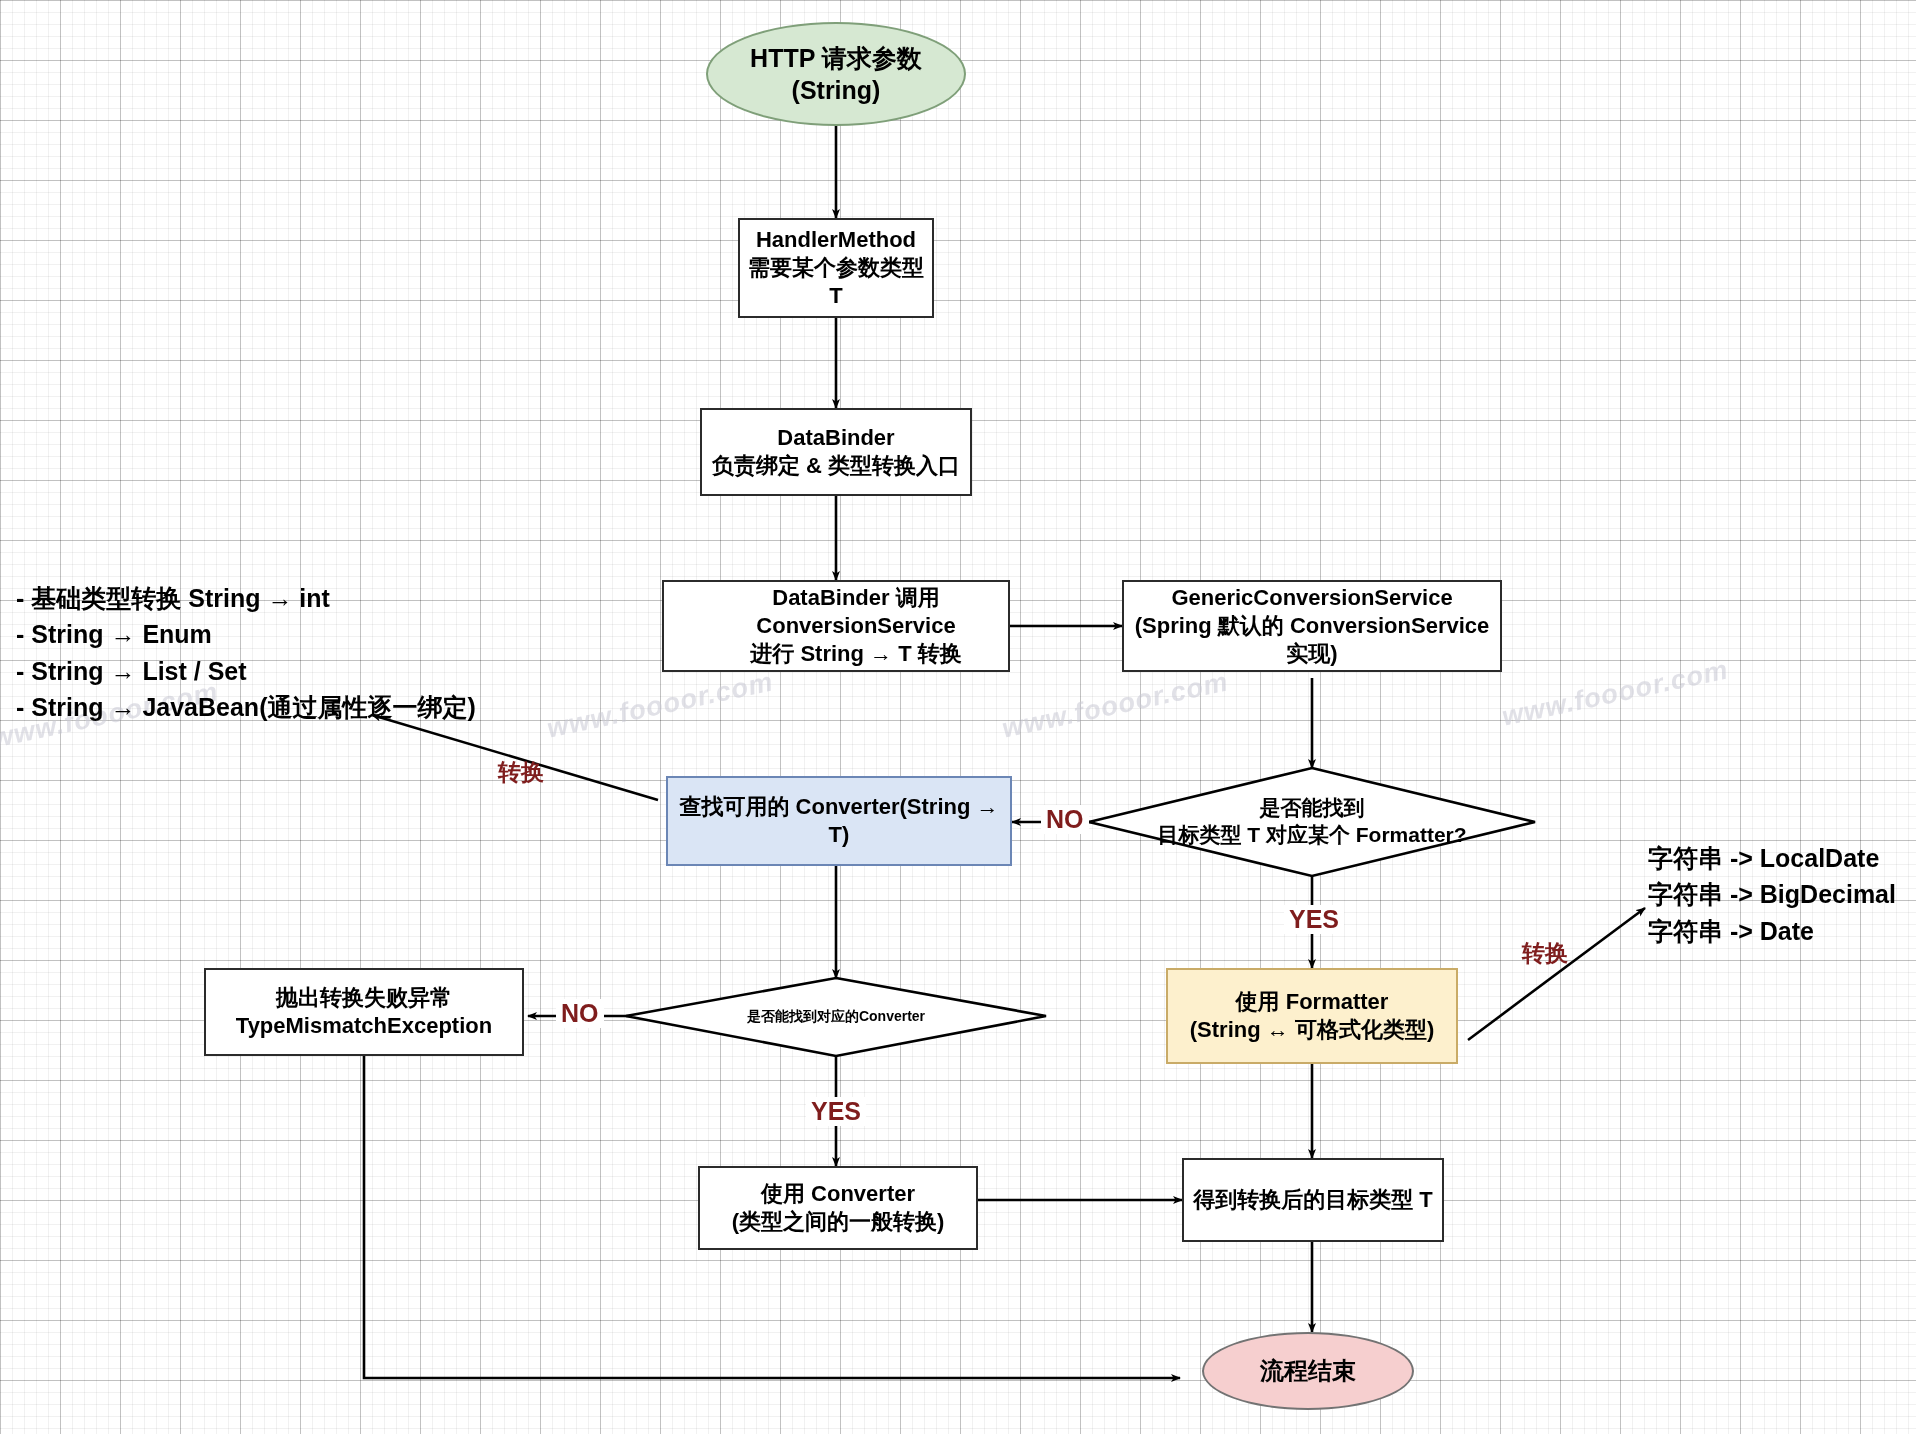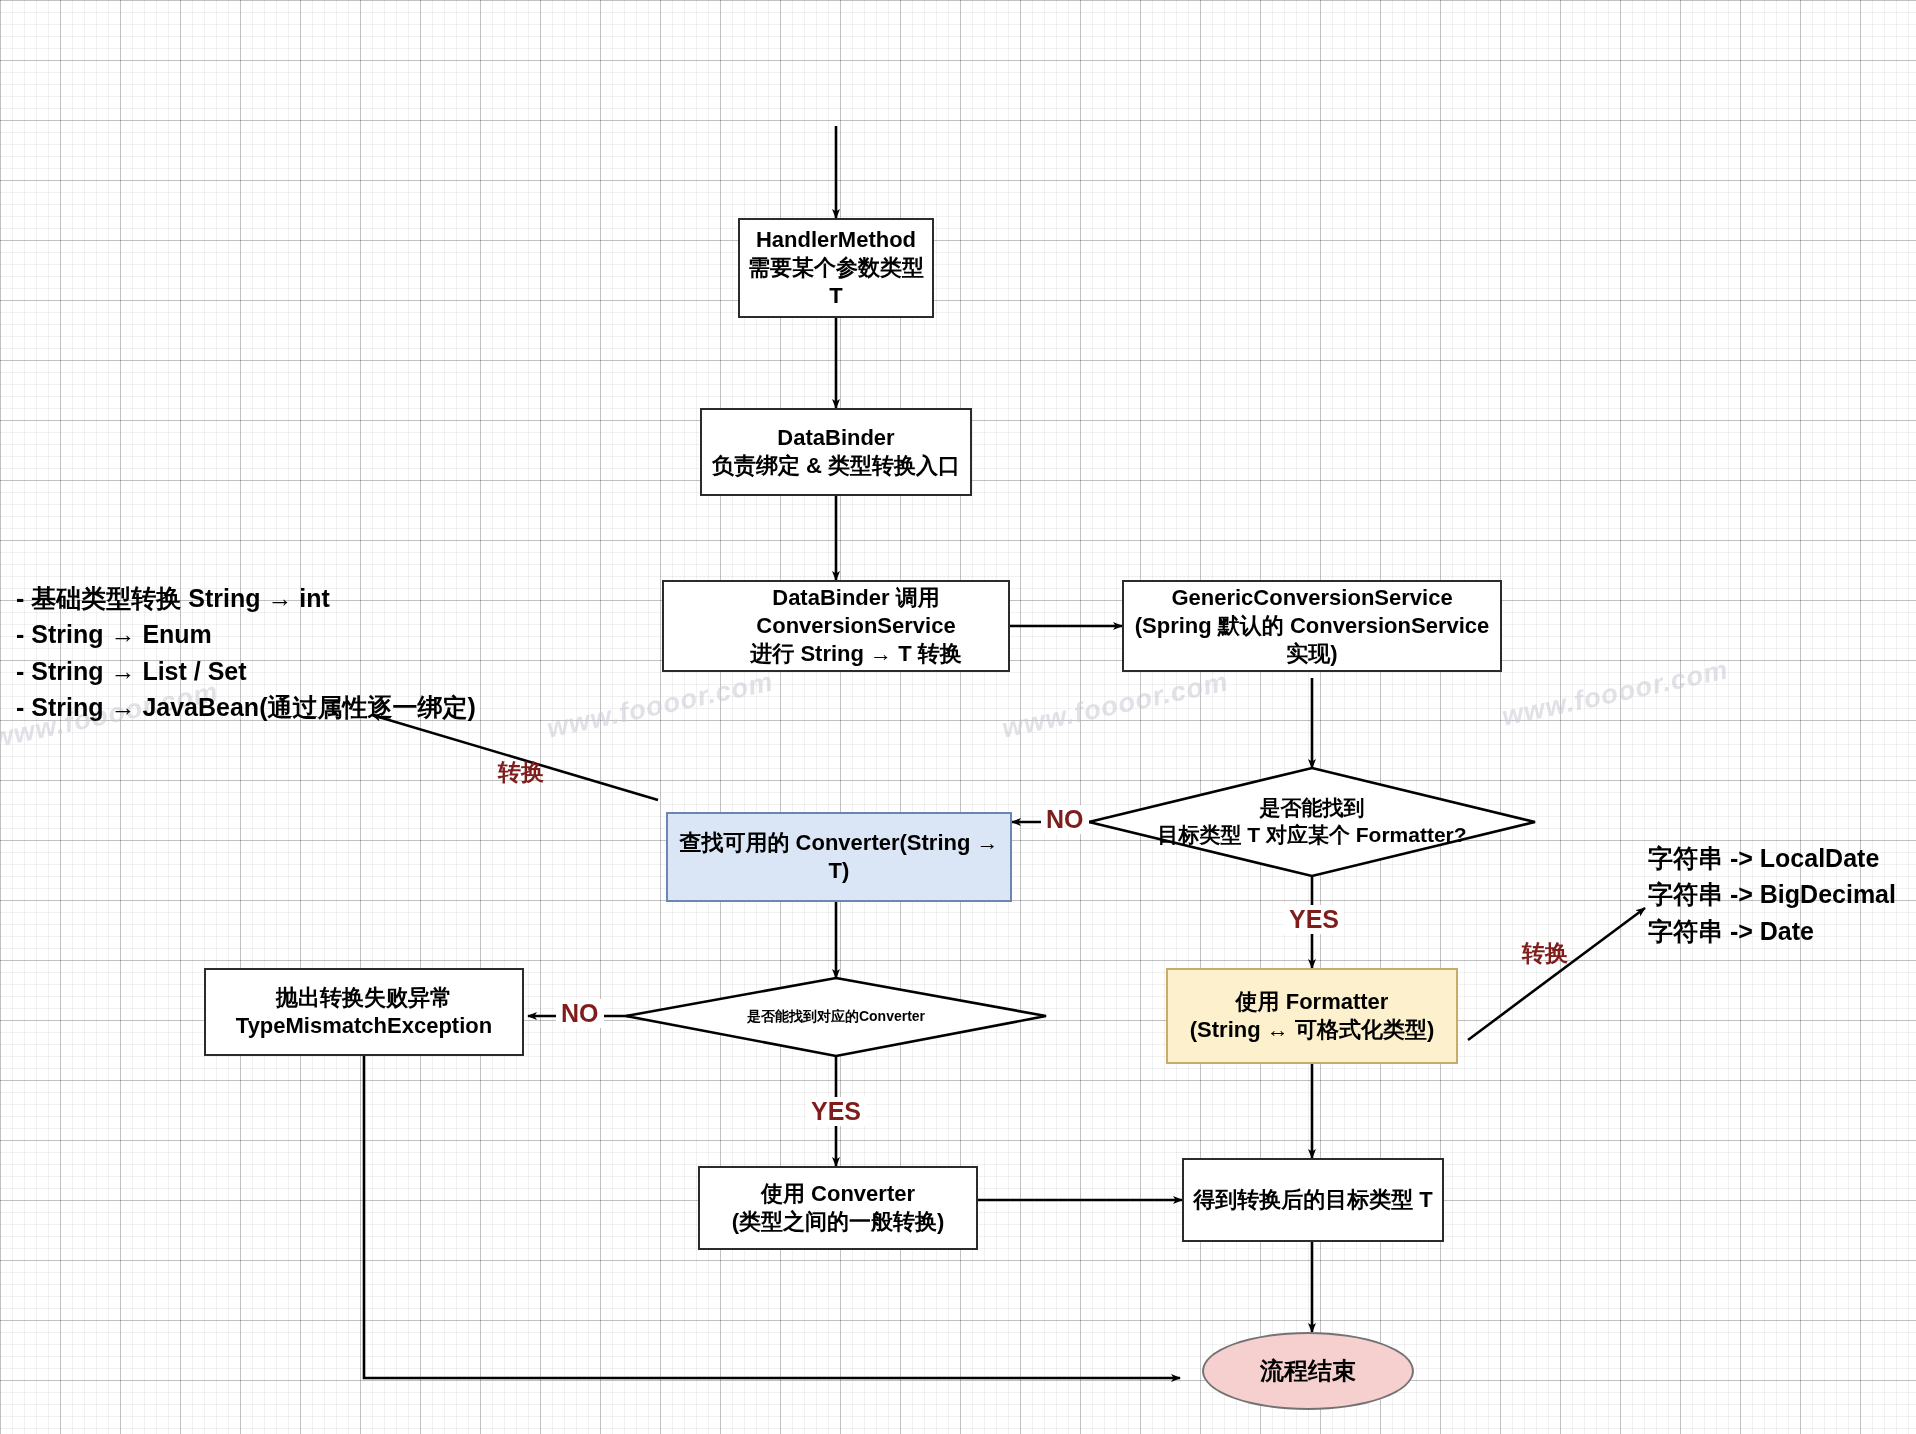--- a/index.html
+++ b/index.html
@@ -190,37 +190,38 @@
   </g>
 
   <g stroke="#000000" stroke-width="2.6" fill="#ffffff">
     <polygon points="1312,768 1535,822 1312,876 1089,822"></polygon>
     <polygon points="836,978 1046,1016 836,1056 626,1016"></polygon>
   </g>
 </svg>
 
 <div id="nodes">
 
+  <div class="node ellipse start" style="left:706px; top:22px; width:260px; height:104px; font-size:25px;">HTTP 请求参数 (String)</div>
 
   <div class="node rect" style="left:738px; top:218px; width:196px; height:100px; font-size:22px;">HandlerMethod
 需要某个参数类型
 T</div>
 
   <div class="node rect" style="left:700px; top:408px; width:272px; height:88px; font-size:22px;">DataBinder
 负责绑定 &amp; 类型转换入口</div>
 
   <div class="node rect" style="left:662px; top:580px; width:348px; height:92px; font-size:22px;padding-left:40px;">DataBinder 调用
 ConversionService
 进行 String → T 转换</div>
 
   <div class="node rect" style="left:1122px; top:580px; width:380px; height:92px; font-size:22px;">GenericConversionService
 (Spring 默认的 ConversionService
 实现)</div>
 
-  <div class="node rect blue" style="left:666px; top:776px; width:346px; height:90px; font-size:22px;margin-top:36px;">查找可用的 Converter(String →
+  <div class="node rect blue" style="left:666px; top:776px; width:346px; height:90px; font-size:22px;">查找可用的 Converter(String →
 T)</div>
 
   <div class="diamond-label" style="left:1109px; top:784px; width:406px; height:76px; font-size:21px;">是否能找到
 目标类型 T 对应某个 Formatter?</div>
 
   <div class="node rect yellow" style="left:1166px; top:968px; width:292px; height:96px; font-size:22px;">使用 Formatter
 (String ↔ 可格式化类型)</div>
 
   <div class="diamond-label" style="left:646px; top:986px; width:380px; height:62px; font-size:14px;">是否能找到对应的Converter</div>
 

